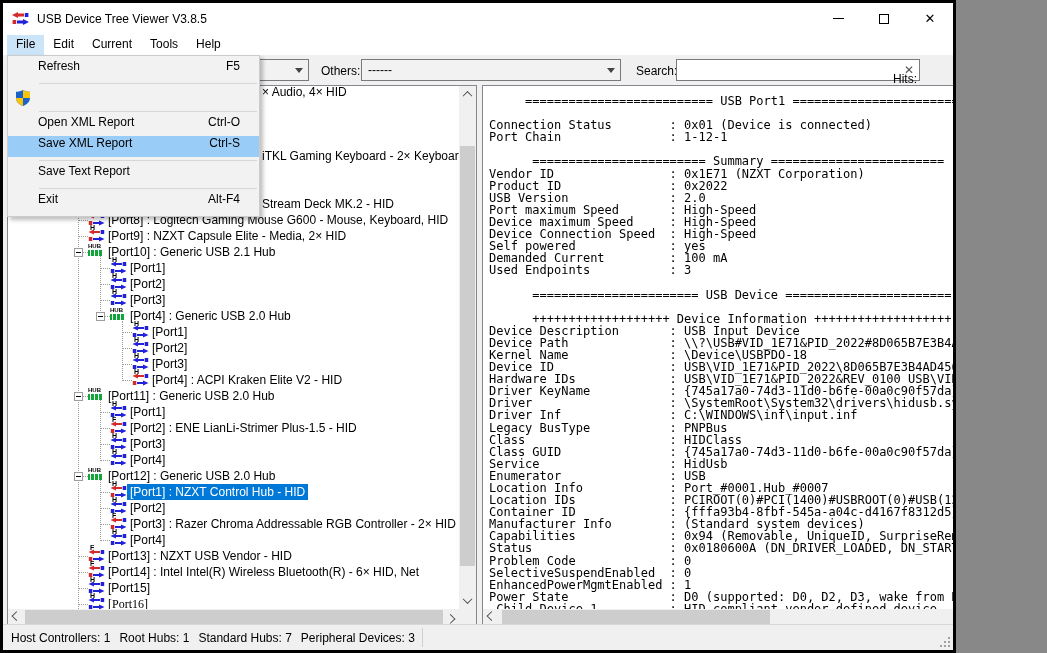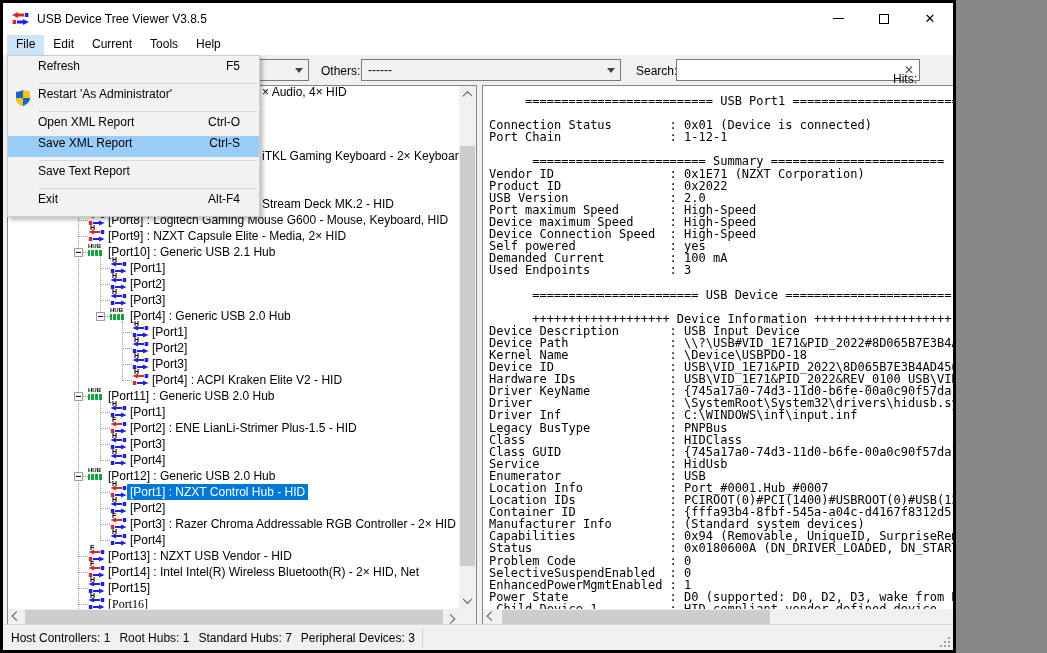--- a/index.html
+++ b/index.html
@@ -428,21 +428,21 @@
           <span class="stub" style="left: 70px; width: 10px;"></span>
           <span class="tico" style="left: 80px;">
             <svg width="17" height="14" viewBox="0 0 17 14">
               <path d="M6 0.5 L0.5 3 L6 5.5 L6 4 L12 4 L12 2 L6 2 Z" fill="#d42a2a"></path>
               <rect x="12.7" y="1" width="3.5" height="4" fill="#2121d8"></rect>
               <path d="M11 7.5 L16.5 10 L11 12.5 L11 11 L5 11 L5 9 L11 9 Z" fill="#2121d8"></path>
               <rect x="0.8" y="8" width="3.5" height="4" fill="#d42a2a"></rect>
             </svg>
             <span class="tletter">F</span>
           </span>
-          <span class="tlabel2" style="left: 97px;">[Port14] : Intel Intel(R) Wireless Bluetooth(R) - 2× HID, Net</span>
+          <span class="tlabel2" style="left: 97px;">[Port14] : Intel Intel(R) Wireless Bluetooth(R) - 6× HID, Net</span>
         </div>
         <div class="trow" style="top: 494px;">
           <span class="stub" style="left: 70px; width: 10px;"></span>
           <span class="tico" style="left: 80px;">
             <svg width="17" height="14" viewBox="0 0 17 14">
               <path d="M6 0.5 L0.5 3 L6 5.5 L6 4 L12 4 L12 2 L6 2 Z" fill="#2121d8"></path>
               <rect x="12.7" y="1" width="3.5" height="4" fill="#2121d8"></rect>
               <path d="M11 7.5 L16.5 10 L11 12.5 L11 11 L5 11 L5 9 L11 9 Z" fill="#2121d8"></path>
               <rect x="0.8" y="8" width="3.5" height="4" fill="#2121d8"></rect>
             </svg>
@@ -575,21 +575,20 @@
       </div>
       <div class="msep"></div>
       <div class="mrow">
         <span class="micon">
           <svg width="14" height="16" viewBox="0 0 14 16">
             <path d="M7 0 C9 1.2 11.5 1.8 14 1.8 L14 8 C14 12 10.5 14.8 7 16 C3.5 14.8 0 12 0 8 L0 1.8 C2.5 1.8 5 1.2 7 0 Z" fill="#1a62c8"></path>
             <path d="M7 0 C9 1.2 11.5 1.8 14 1.8 L14 8 L7 8 Z" fill="#f6c50a"></path>
             <path d="M0 8 C0 12 3.5 14.8 7 16 L7 8 Z" fill="#f6c50a"></path>
           </svg>
         </span>
-        <span class="mlabel">Restart 'As Administrator'</span>
         <span class="maccel"></span>
       </div>
       <div class="msep"></div>
       <div class="mrow">
         <span class="micon"></span>
         <span class="mlabel">Open XML Report</span>
         <span class="maccel">Ctrl-O</span>
       </div>
       <div class="mrow hl">
         <span class="micon"></span>

